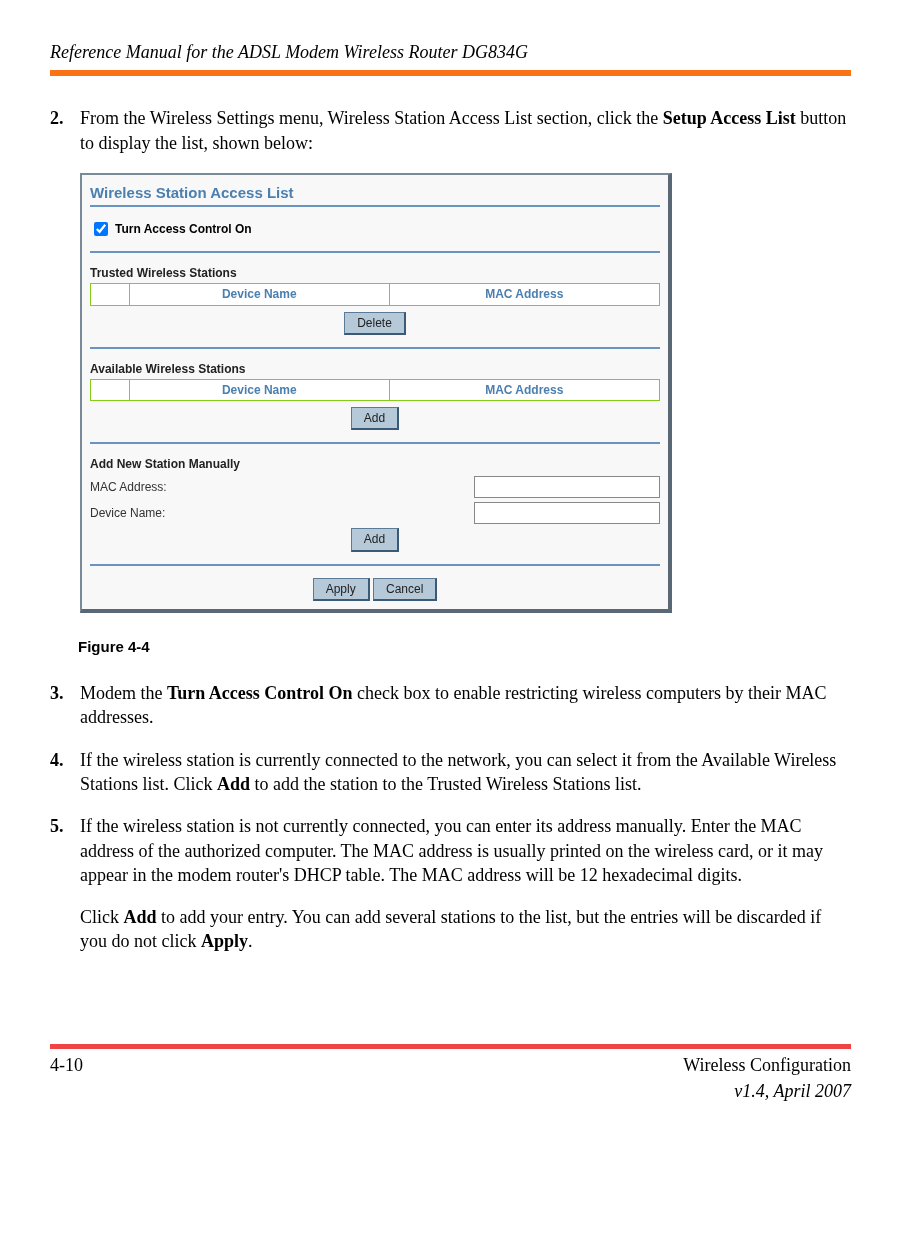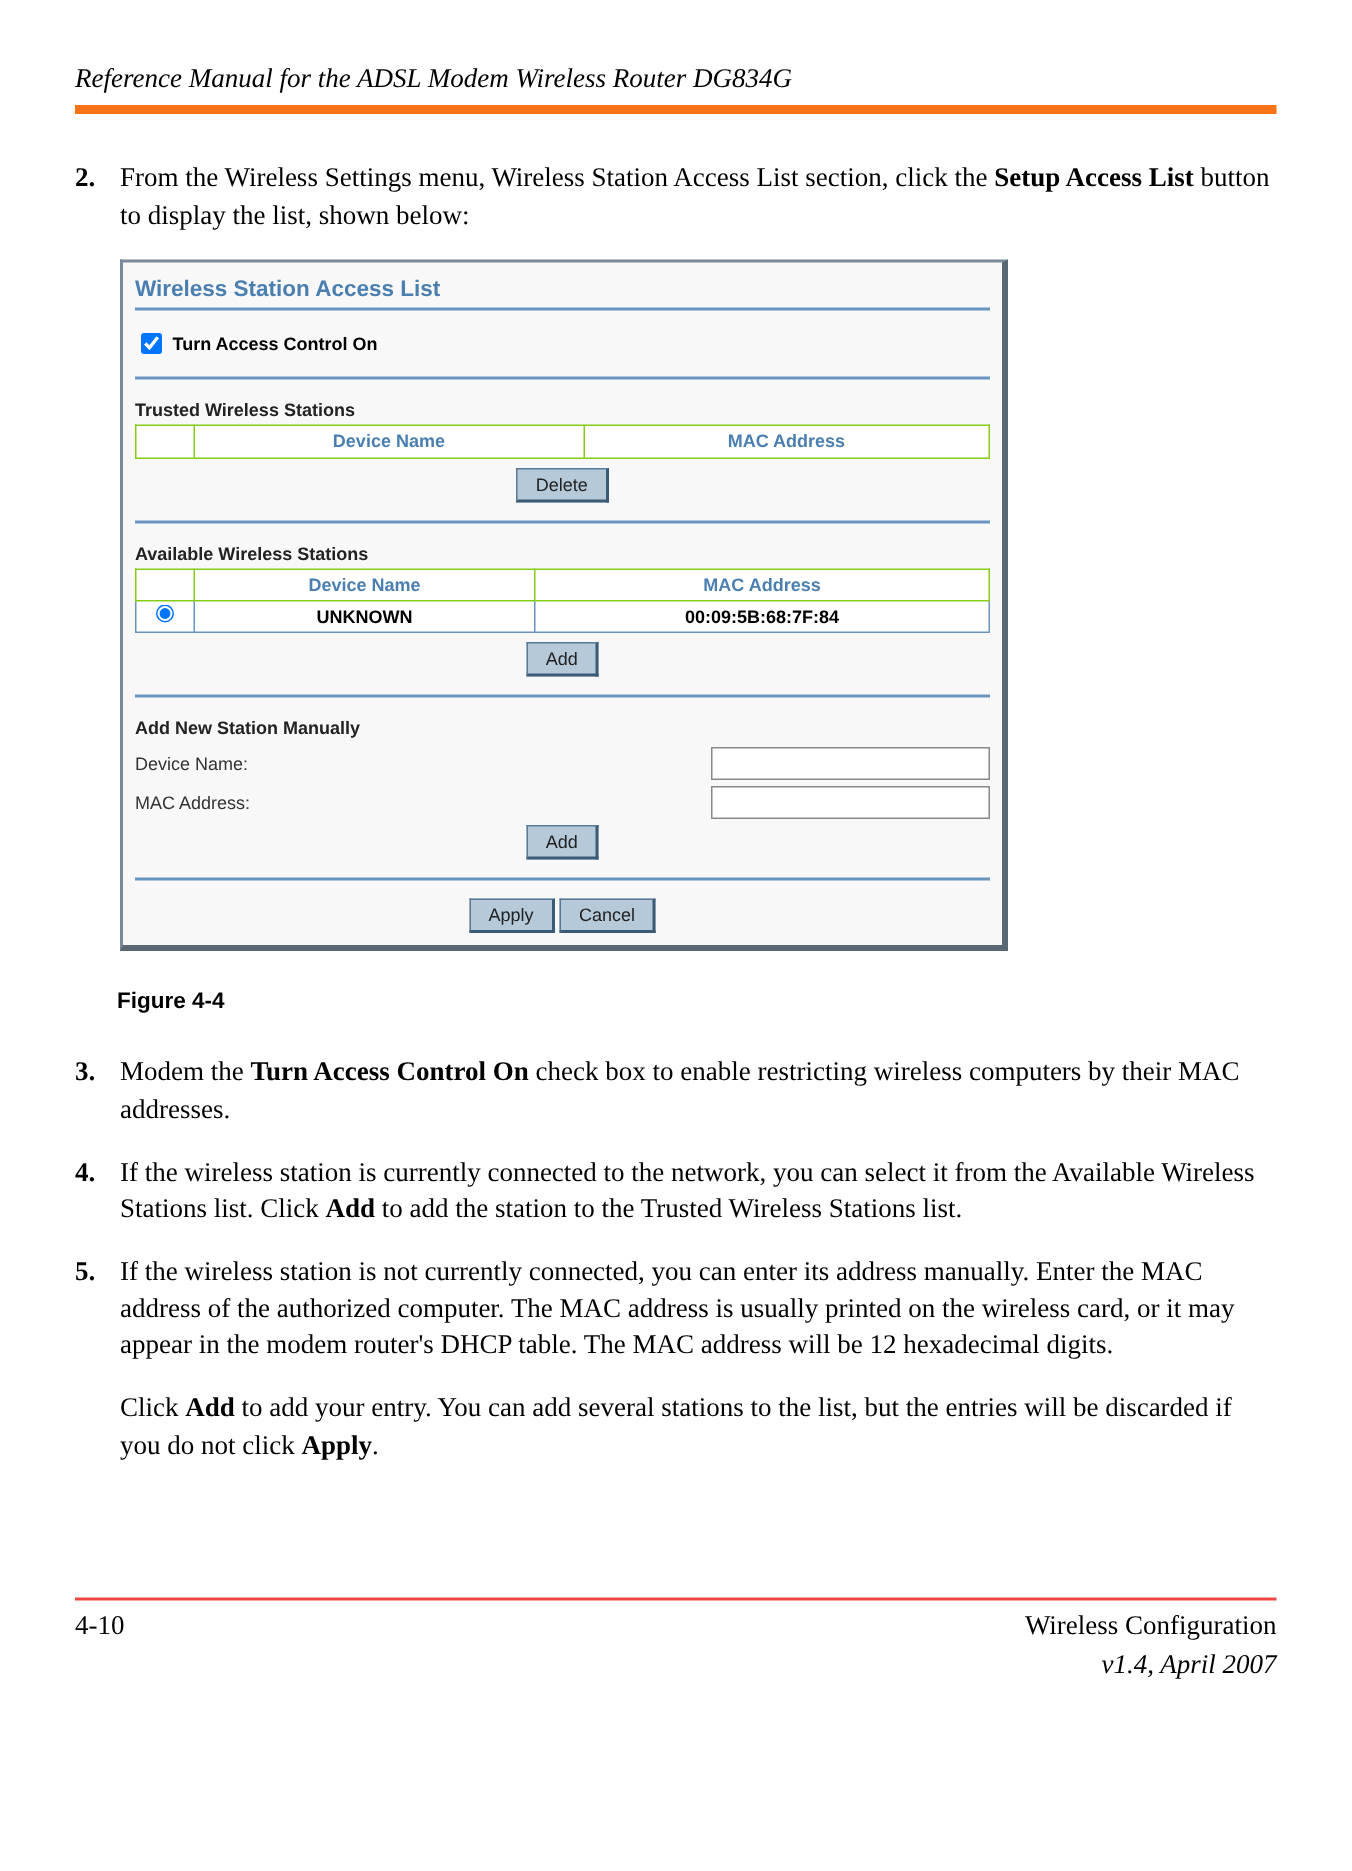--- a/index.html
+++ b/index.html
@@ -138,21 +138,21 @@
       font-weight: bold;
       font-size: 15px;
       margin: 24px 0 24px 28px;
     }
     .after-step {
       margin-left: 30px;
       margin-bottom: 18px;
     }
     .footer {
       margin-top: 90px;
-      border-top: 2px solid #ef4444;
+      border-top: 5px solid #ef4444;
       padding-top: 4px;
       font-size: 18px;
     }
     .footer-row {
       display: flex;
       justify-content: space-between;
     }
     .footer-version {
       text-align: right;
       font-style: italic;
@@ -199,40 +199,35 @@
     <hr class="hr">
 
     <div class="sub-title">Available Wireless Stations</div>
     <table class="grid">
       <tbody>
           <tr>
         <th style="width:30px;"></th>
         <th>Device Name</th>
         <th>MAC Address</th>
       </tr>
-      <tr>
-        <td><input type="radio" checked="" class="radio" style=""></td>
-        <td>UNKNOWN</td>
-        <td>00:09:5B:68:7F:84</td>
-      </tr>
     </tbody>
       </table>
     <div class="btn-row">
       <span class="btn">Add</span>
     </div>
 
     <hr class="hr">
 
     <div class="sub-title">Add New Station Manually</div>
     <div class="form-row">
+      <span class="form-label">MAC Address:</span>
+      <input class="form-input" style="">
+    </div>
+    <div class="form-row">
       <span class="form-label">Device Name:</span>
-      <input class="form-input" style="">
-    </div>
-    <div class="form-row">
-      <span class="form-label">MAC Address:</span>
       <input class="form-input" style="">
     </div>
     <div class="btn-row">
       <span class="btn">Add</span>
     </div>
 
     <hr class="hr">
 
     <div class="bottom-btns">
       <span class="btn">Apply</span>

